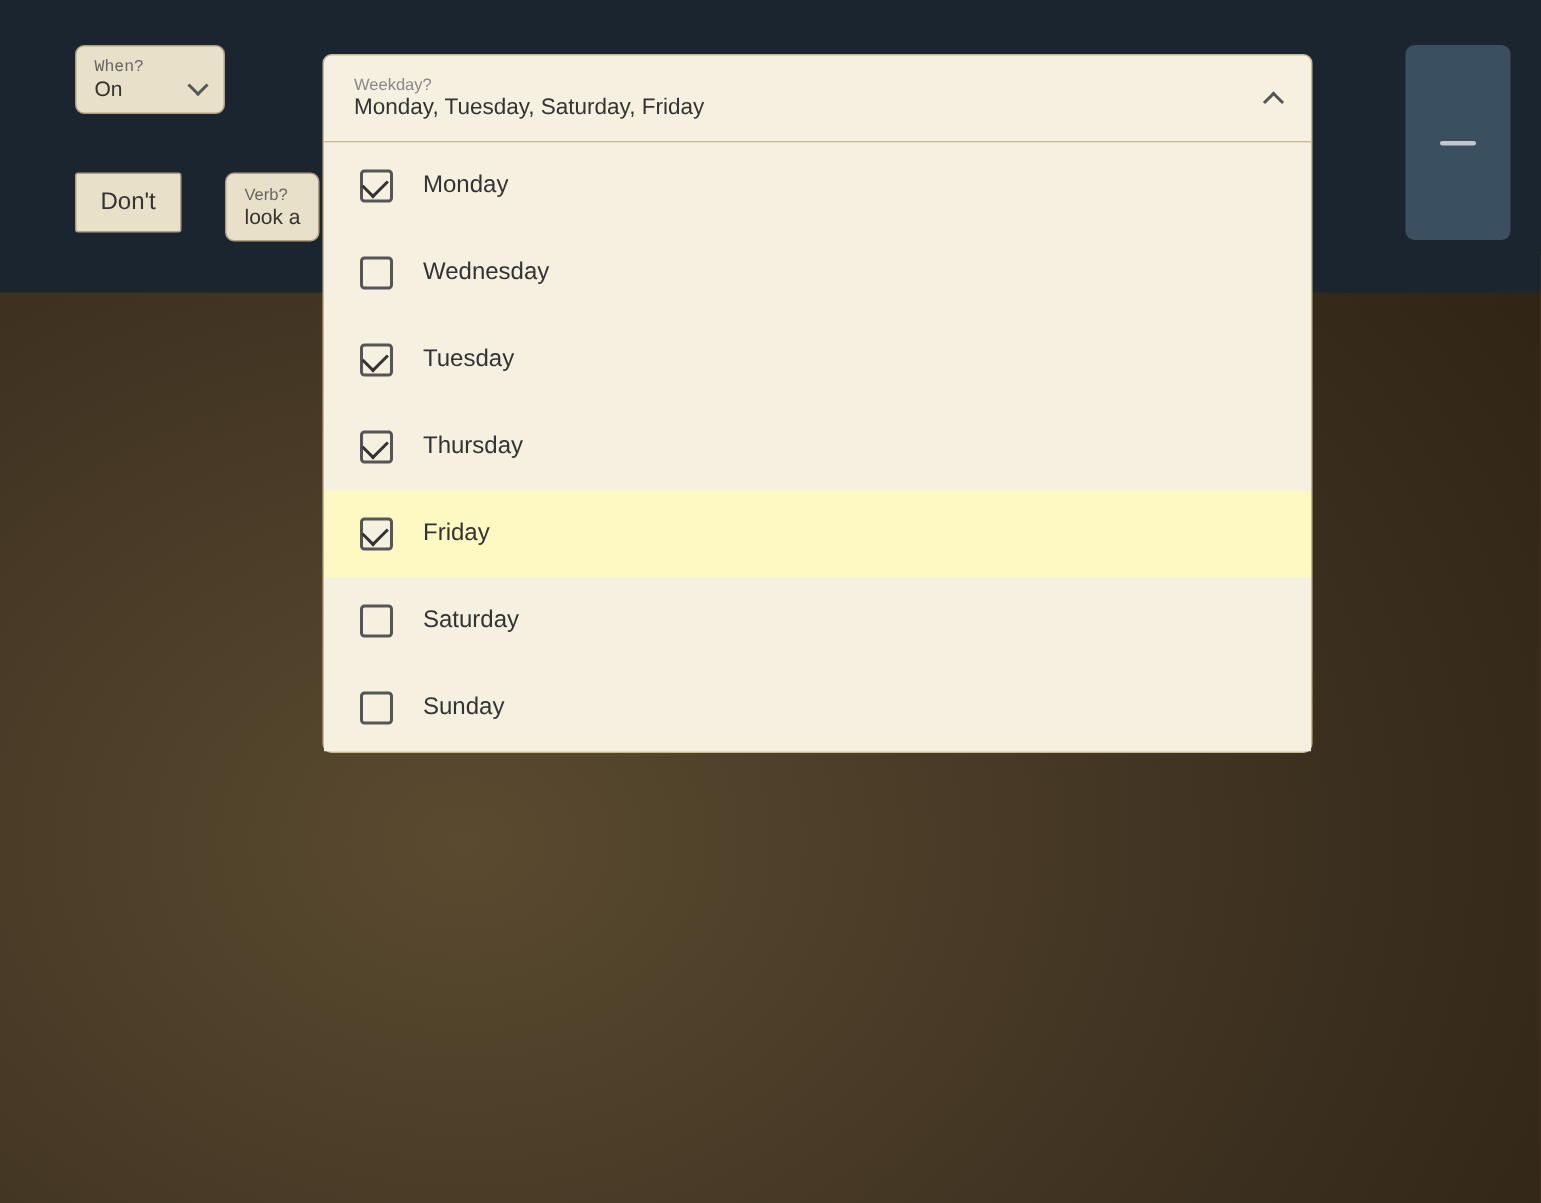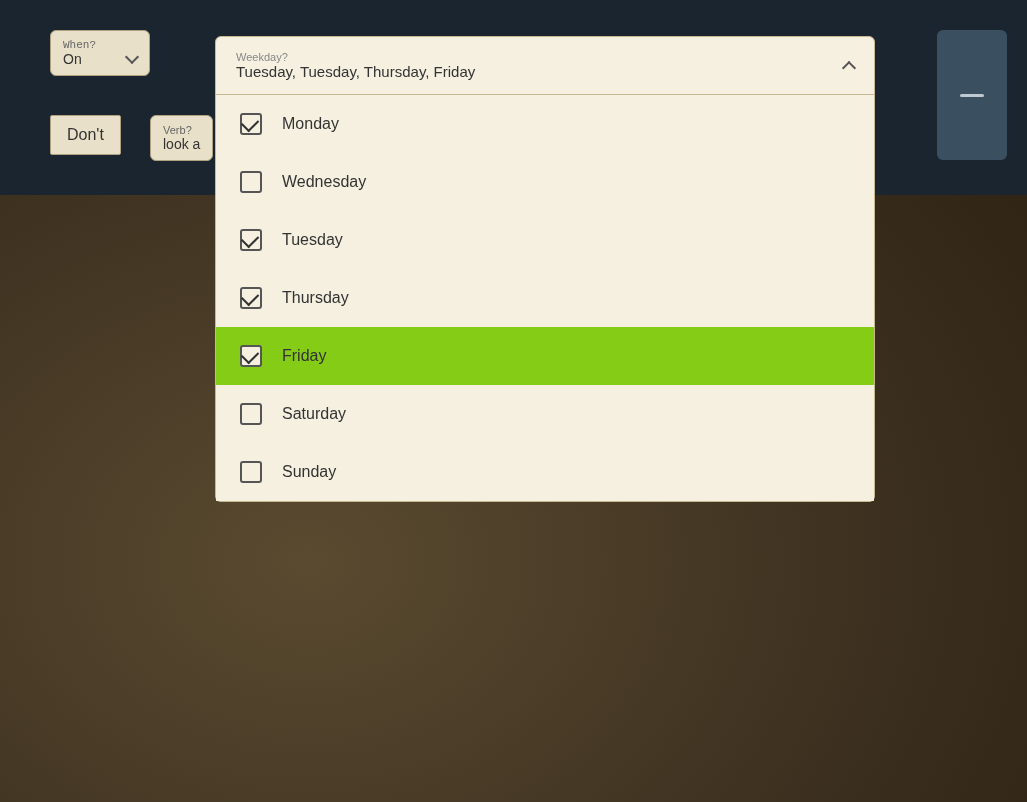--- a/index.html
+++ b/index.html
@@ -179,21 +179,21 @@
       align-items: center;
       padding: 18px 24px;
       cursor: pointer;
       font-family: Arial, sans-serif;
       font-size: 16px;
       color: #333;
       background-color: #f5f0e0;
     }
 
     .weekday-item.highlighted {
-      background-color: #84cc16;
+      background-color: #fef9c3;
     }
 
     .checkbox {
       width: 22px;
       height: 22px;
       border: 2px solid #555;
       border-radius: 3px;
       margin-right: 20px;
       display: flex;
       align-items: center;
@@ -248,21 +248,21 @@
 </div>
 
 <div class="minus-button">
   <div class="minus-icon"></div>
 </div>
 
 <div class="weekday-dropdown">
   <div class="weekday-header">
     <div class="header-left">
       <span class="header-label">Weekday?</span>
-      <span class="header-value">Tuesday, Tuesday, Thursday, Friday</span>
+      <span class="header-value">Monday, Tuesday, Saturday, Friday</span>
     </div>
     <span class="chevron-up"></span>
   </div>
   <div class="weekday-list" id="weekday-list">
   <div class="weekday-item">
         <div class="checkbox checked"></div>
         <span>Monday</span>
       </div>
       <div class="weekday-item">
         <div class="checkbox"></div>

